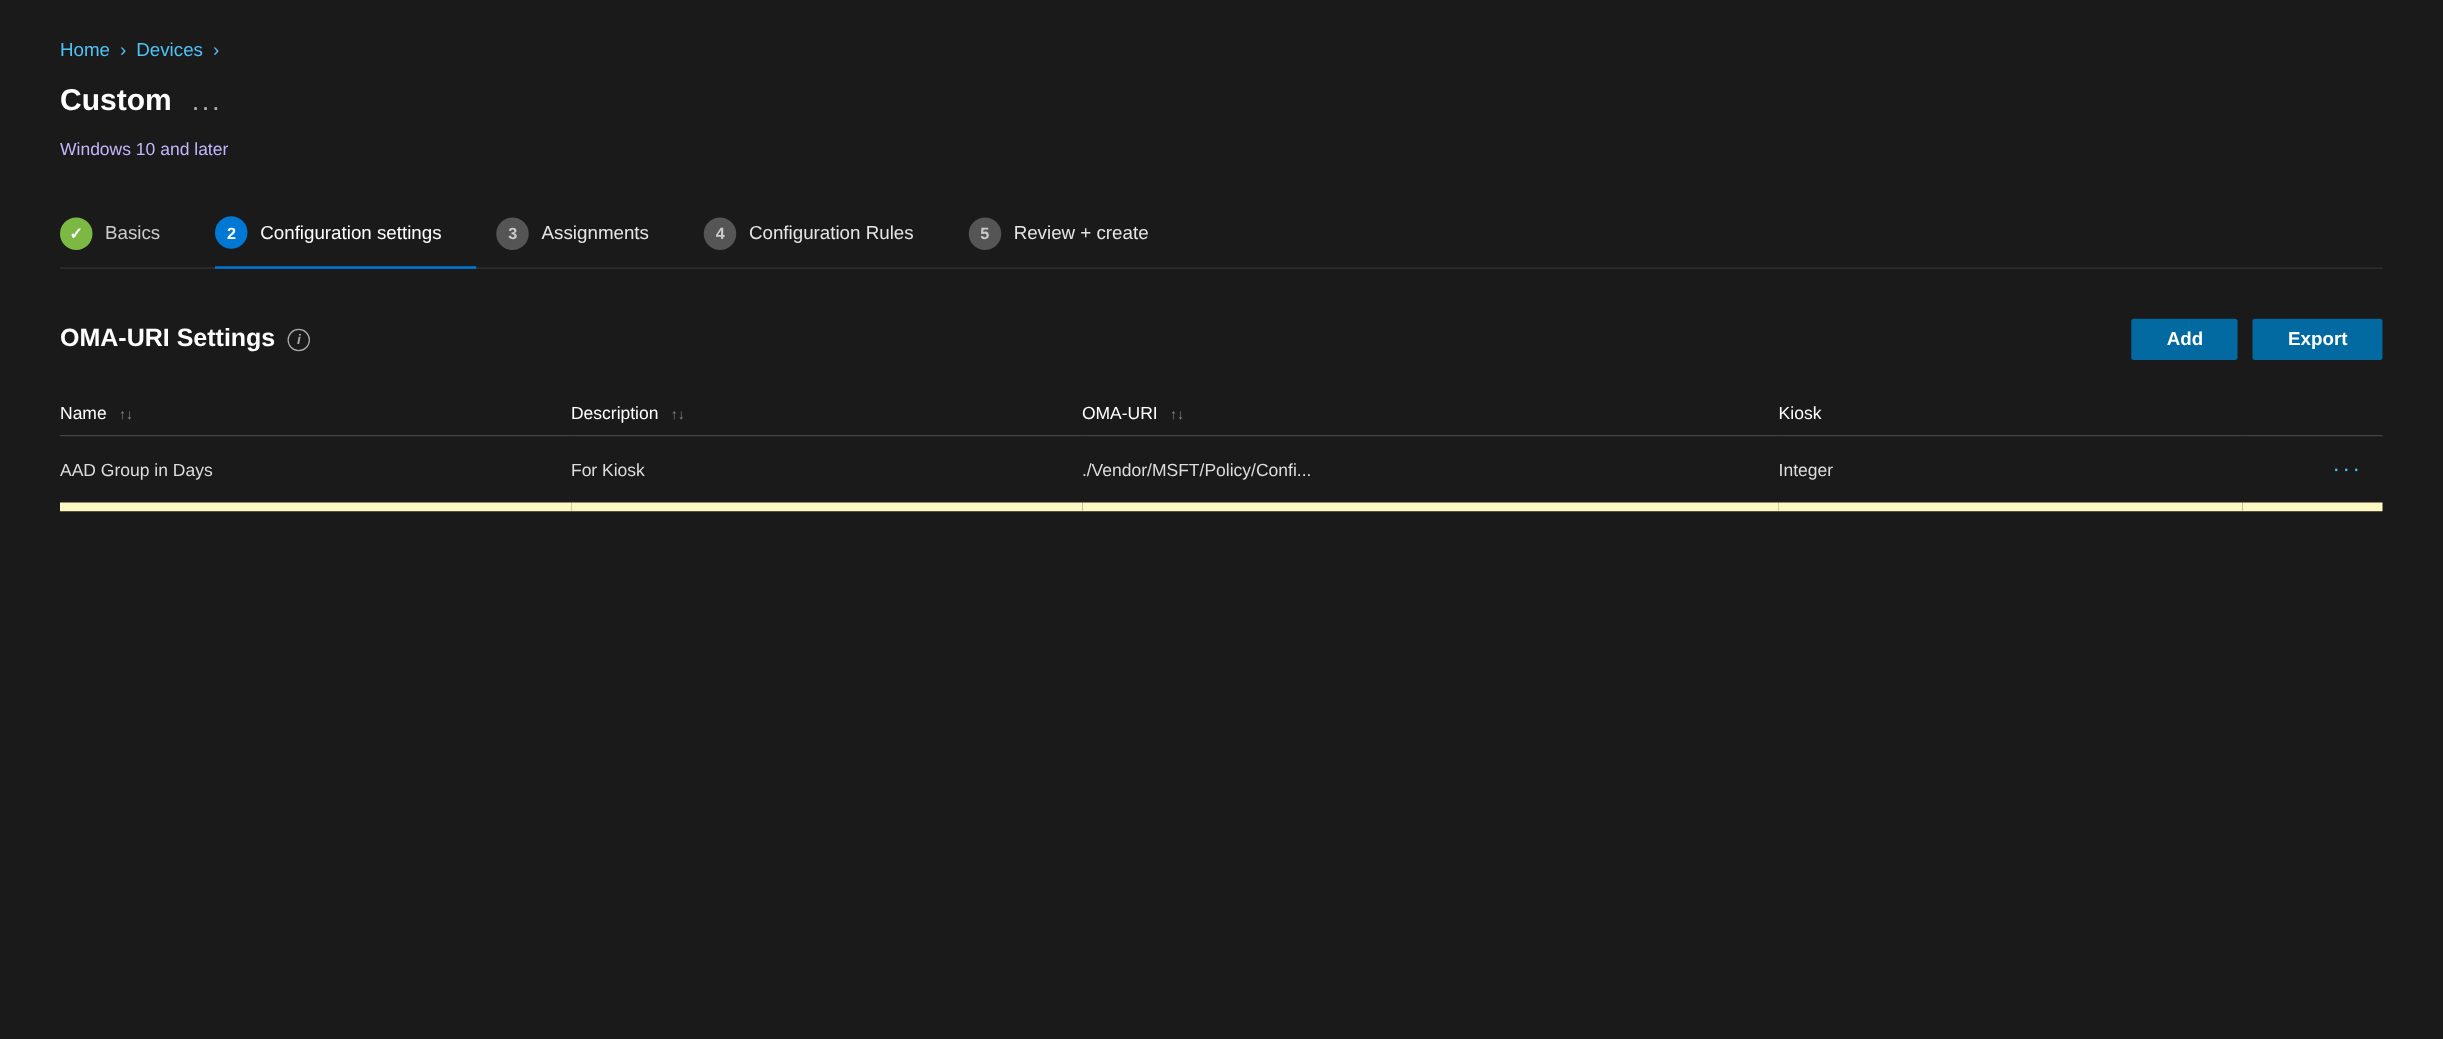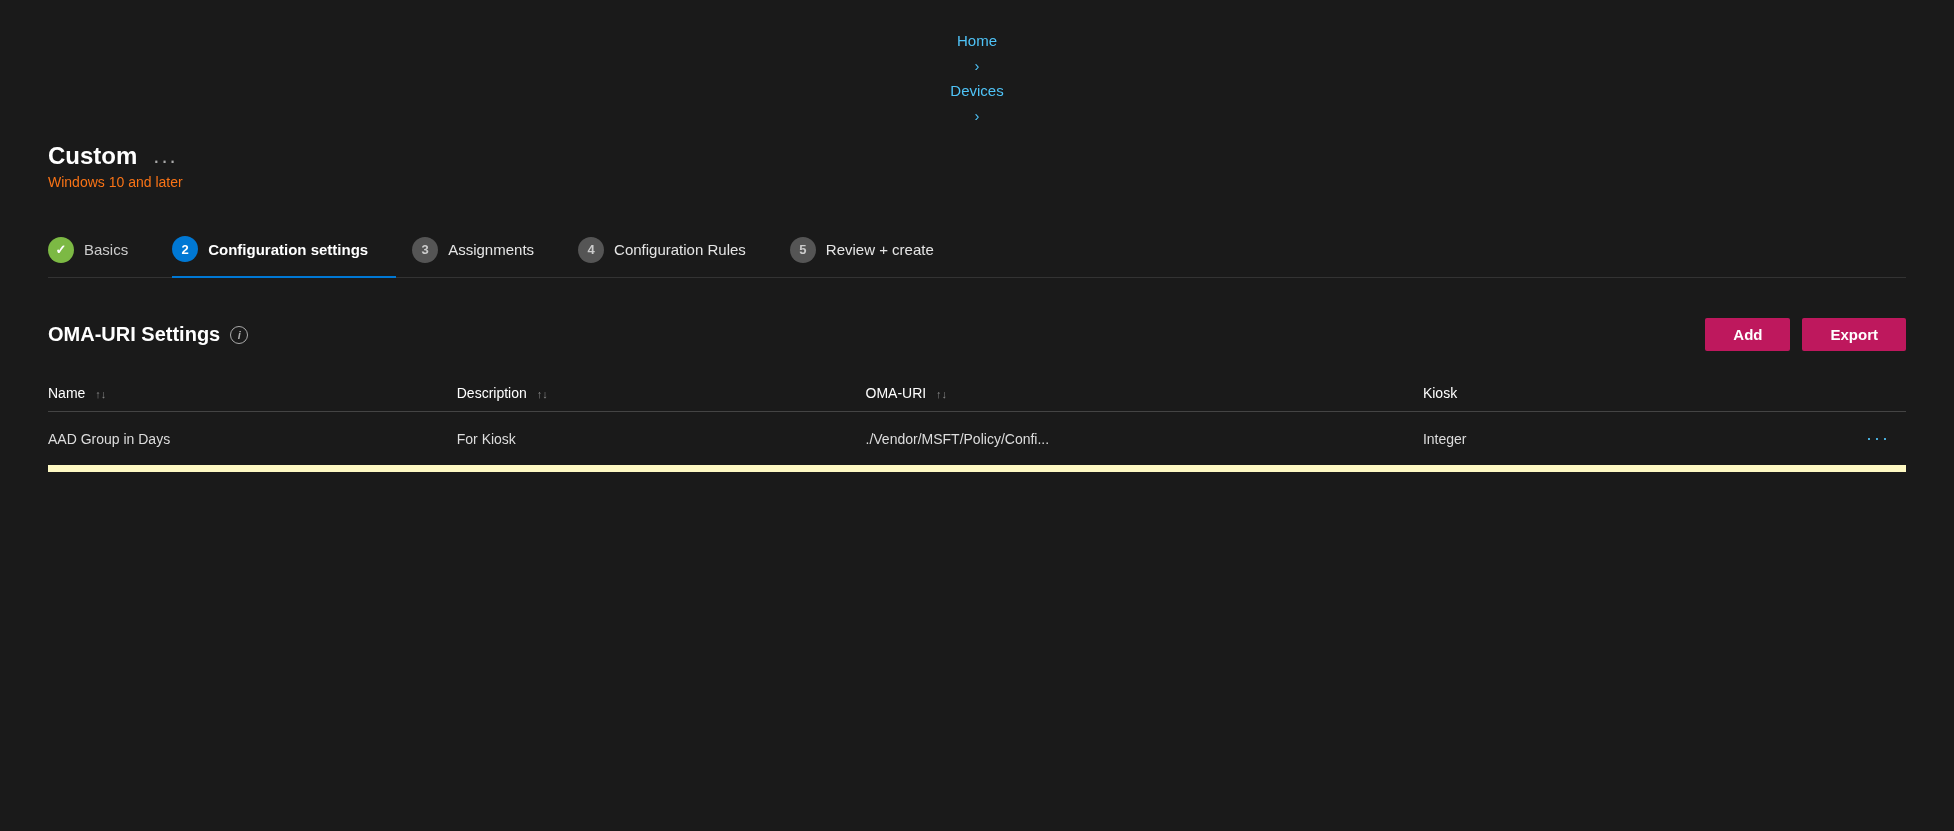--- a/index.html
+++ b/index.html
@@ -13,21 +13,20 @@
     }
     .page-container {
       padding: 32px 48px 48px 48px;
     }
     
     .breadcrumb {
       display: flex;
       align-items: center;
       gap: 8px;
       margin-bottom: 18px;
-      flex-direction: column;
     }
     .breadcrumb a {
       color: #4fc3f7;
       text-decoration: none;
       font-size: 15px;
     }
     .breadcrumb-separator {
       color: #4fc3f7;
       font-size: 15px;
     }
@@ -46,22 +45,22 @@
       color: #ffffff;
     }
     .more-icon {
       color: #aaaaaa;
       font-size: 22px;
       letter-spacing: 2px;
       cursor: pointer;
     }
     .page-subtitle {
       font-size: 14px;
-      color: #f97316;
-      margin-top: 4px;
+      color: #c4b5fd;
+      margin-top: 16px;
     }
     
     .tab-nav {
       display: flex;
       align-items: center;
       gap: 0;
       margin-bottom: 40px;
       border-bottom: 1px solid #333;
     }
     .tab-item {
@@ -99,21 +98,21 @@
     .tab-badge.gray {
       background-color: #555555;
       color: #cccccc;
     }
     .tab-label {
       font-size: 15px;
       color: #e5e5e5;
     }
     .tab-item.active .tab-label {
       color: #ffffff;
-      font-weight: 700;
+      font-weight: 400;
     }
     .tab-item.completed .tab-label {
       color: #cccccc;
     }
     
     .section-header {
       display: flex;
       align-items: center;
       justify-content: space-between;
       margin-bottom: 24px;
@@ -148,21 +147,21 @@
     }
     .btn {
       padding: 8px 28px;
       font-size: 15px;
       font-weight: 600;
       border: none;
       border-radius: 2px;
       cursor: pointer;
     }
     .btn-primary {
-      background-color: #be185d;
+      background-color: #0369a1;
       color: #ffffff;
     }
     
     .data-table {
       width: 100%;
       border-collapse: collapse;
     }
     .data-table th {
       text-align: left;
       padding: 10px 16px 10px 0;

